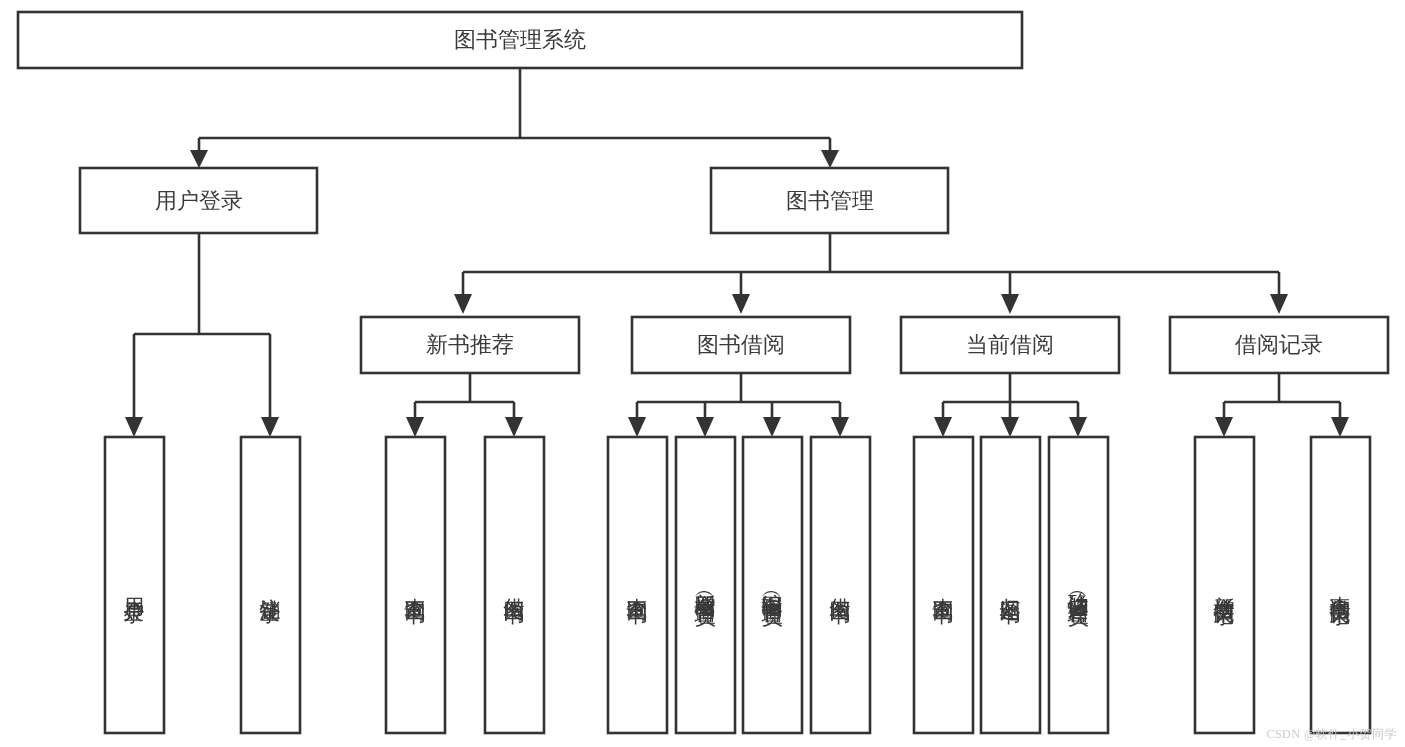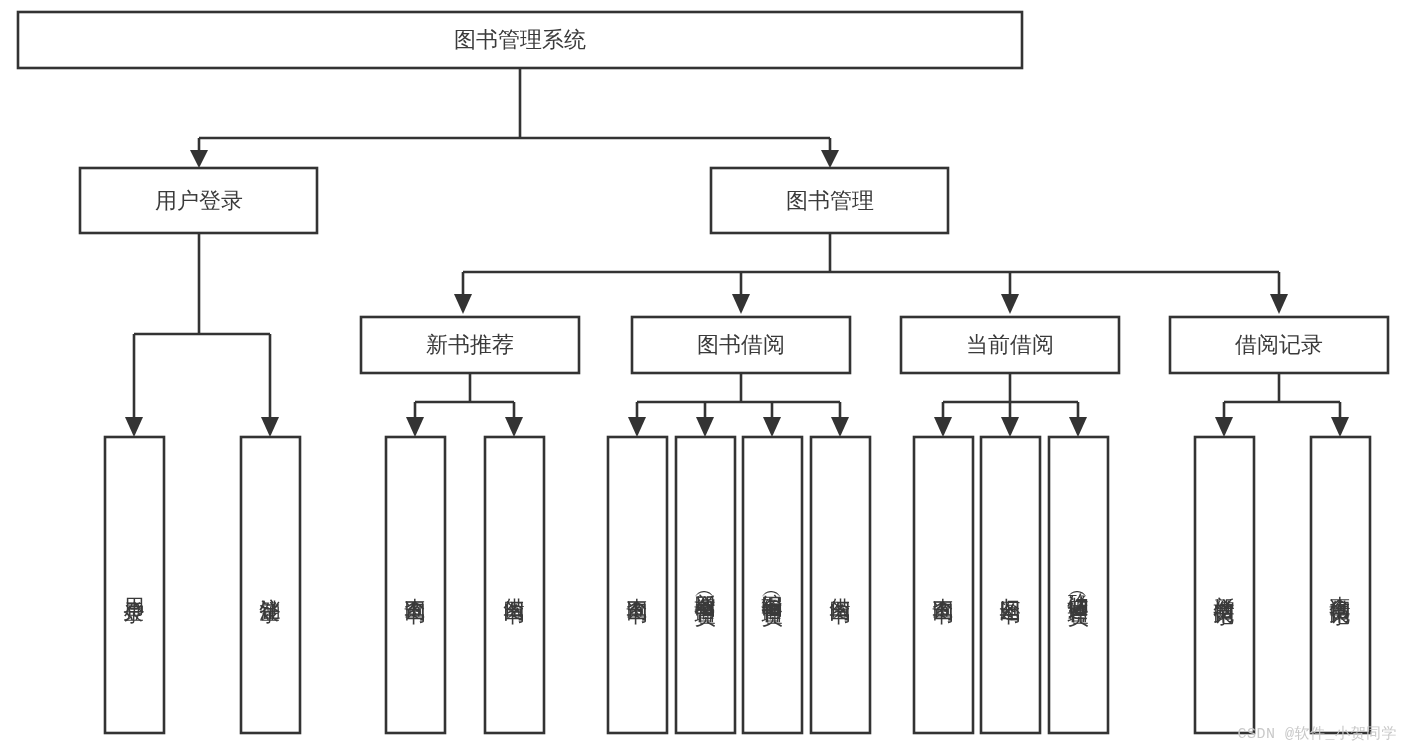--- a/index.html
+++ b/index.html
@@ -60,24 +60,24 @@
     line-height: 1;
     color: #3a3a3a;
     white-space: nowrap;
     pointer-events: none;
     font-family: "Liberation Sans", "DejaVu Sans", sans-serif;
   }
   .watermark {
     position: absolute;
     right: 8px;
     bottom: 4px;
-    font-size: 15px;
+    font-size: 12px;
     color: #c9c9c9;
     letter-spacing: 0.5px;
-    font-family: Liberation Mono, monospace;
+    font-family: Liberation Serif, serif;
     white-space: nowrap;
   }
 </style>
 </head>
 <body>
 
 <div id="diagram-root">
 
   <svg id="flow-svg" viewBox="0 0 1405 747">
 

